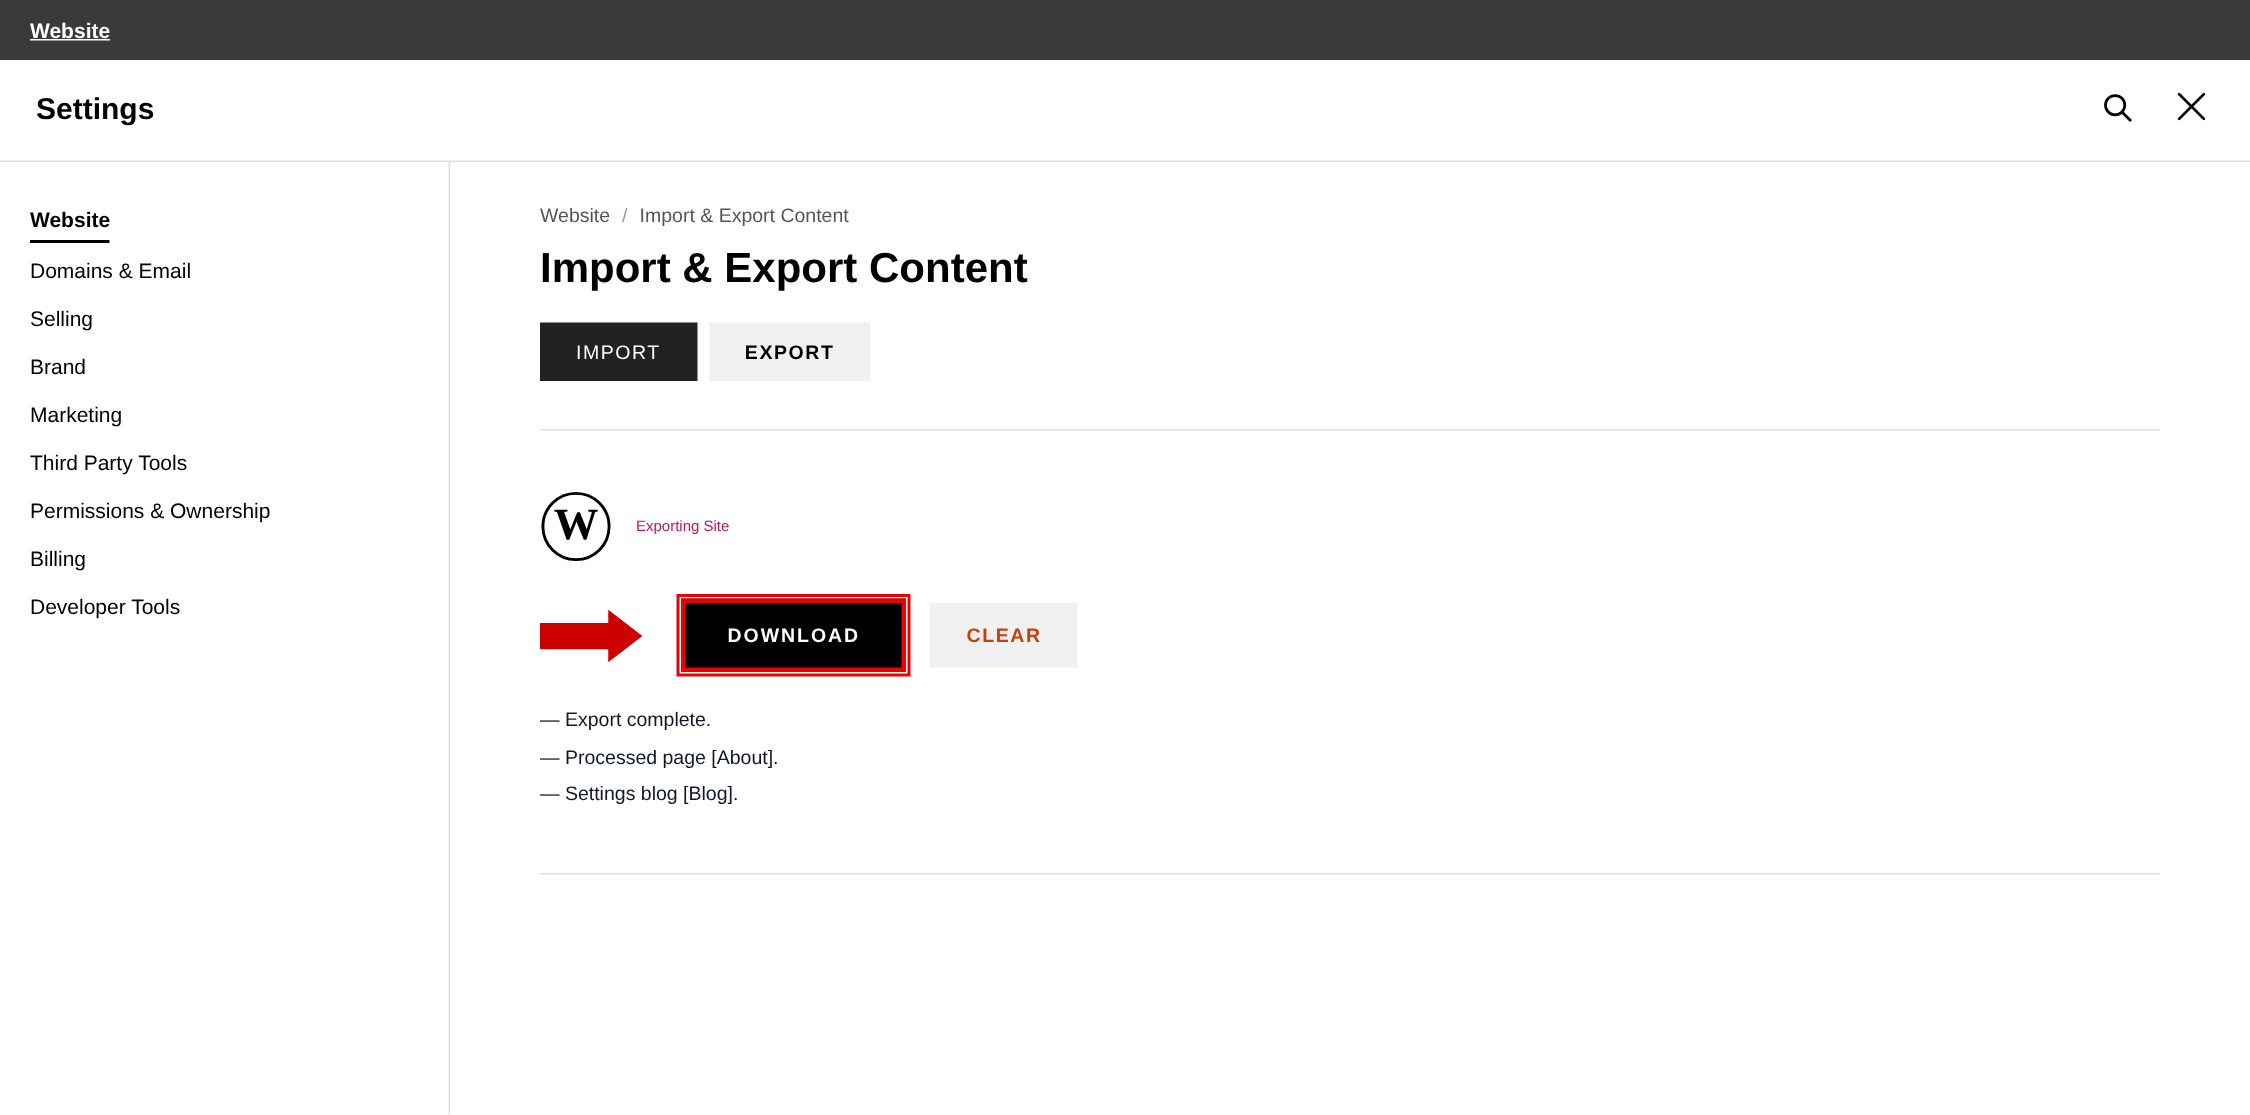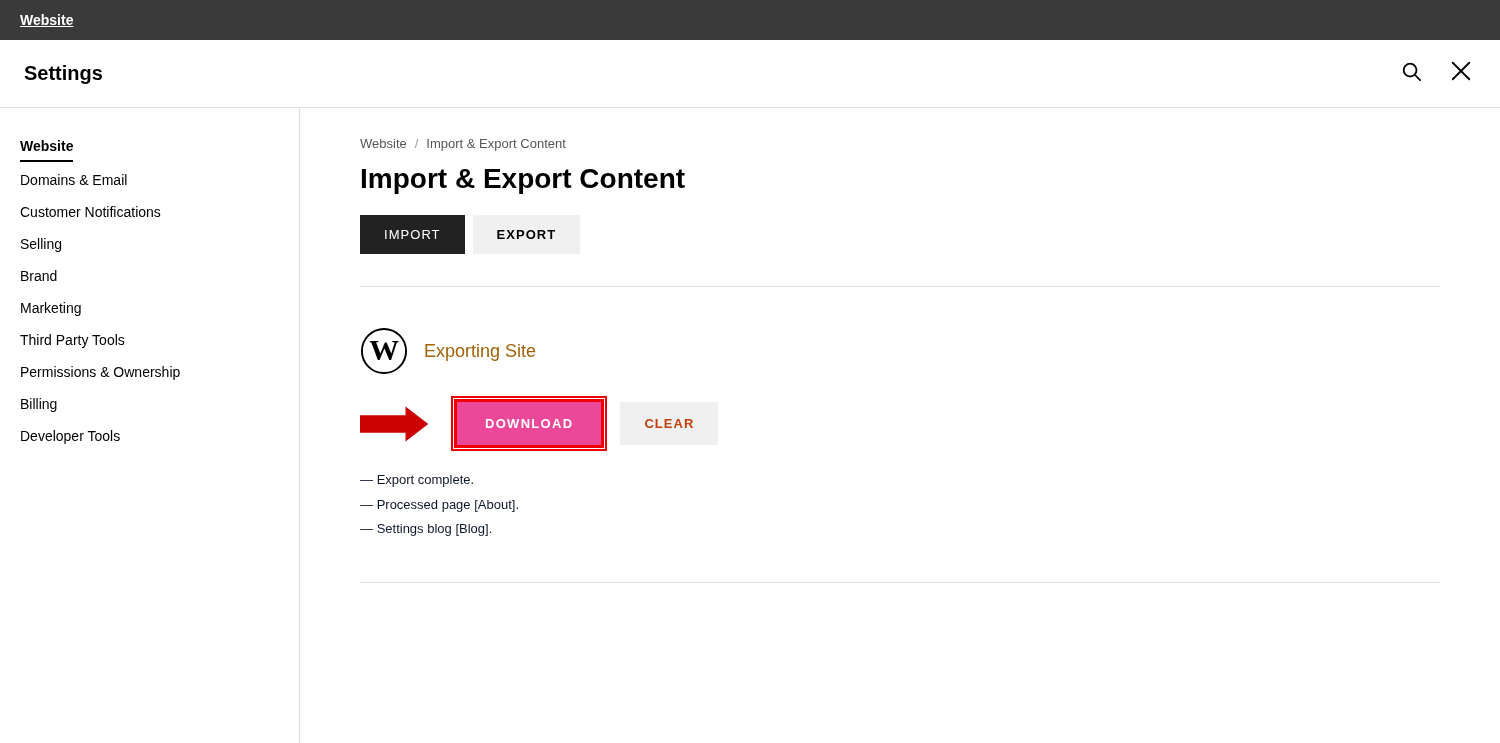--- a/index.html
+++ b/index.html
@@ -175,22 +175,22 @@
       margin-bottom: 24px;
     }
     .wp-icon {
       width: 48px;
       height: 48px;
       display: flex;
       align-items: center;
       justify-content: center;
     }
     .export-status-text {
-      font-size: 18px;
-      color: #a16207;
+      font-size: 10px;
+      color: #be185d;
     }
 
     
     .download-row {
       display: flex;
       align-items: center;
       gap: 16px;
       margin-bottom: 20px;
       position: relative;
     }
@@ -200,21 +200,21 @@
       margin-right: 8px;
     }
 
     
     .arrow-svg {
       width: 70px;
       height: 40px;
     }
 
     .btn-download {
-      background: #ec4899;
+      background: #000000;
       color: #fff;
       border: 3px solid #e00;
       padding: 14px 28px;
       font-size: 13px;
       font-weight: 700;
       letter-spacing: 0.1em;
       cursor: pointer;
       text-transform: uppercase;
       outline: 2px solid #e00;
       outline-offset: 1px;
@@ -273,23 +273,20 @@
 
   <nav class="sidebar">
     <ul class="sidebar-nav">
       <li class="active">
         <a href="#">Website</a>
       </li>
       <li>
         <a href="#">Domains &amp; Email</a>
       </li>
       <li>
-        <a href="#">Customer Notifications</a>
-      </li>
-      <li>
         <a href="#">Selling</a>
       </li>
       <li>
         <a href="#">Brand</a>
       </li>
       <li>
         <a href="#">Marketing</a>
       </li>
       <li>
         <a href="#">Third Party Tools</a>

